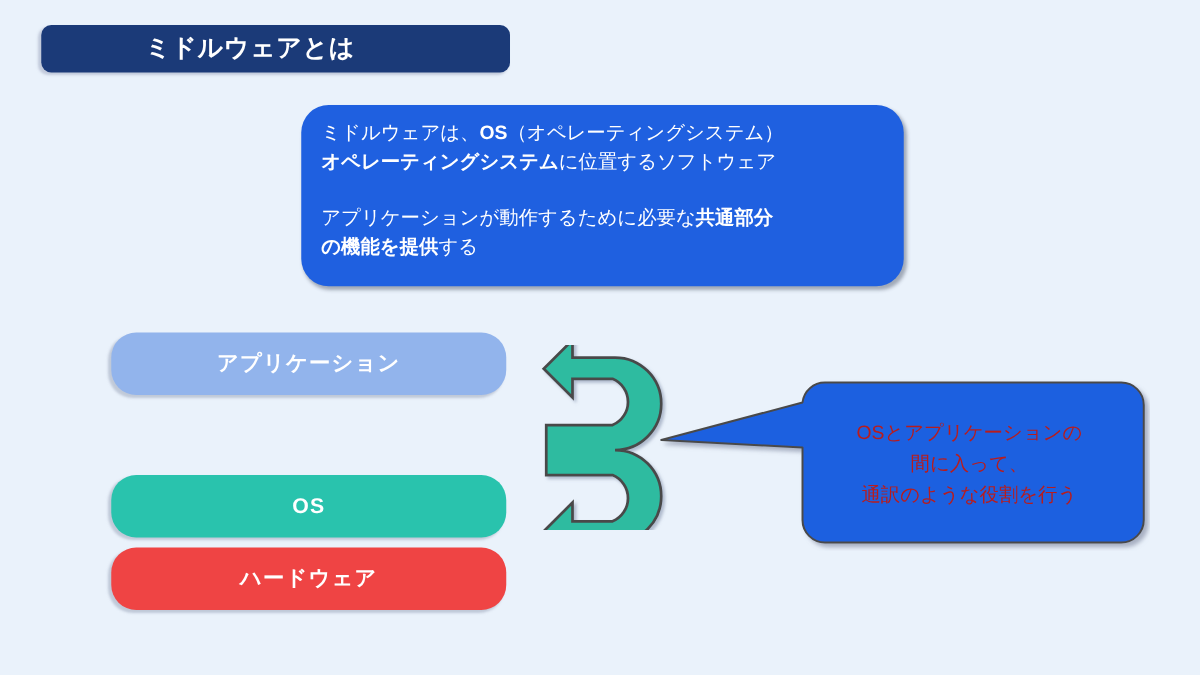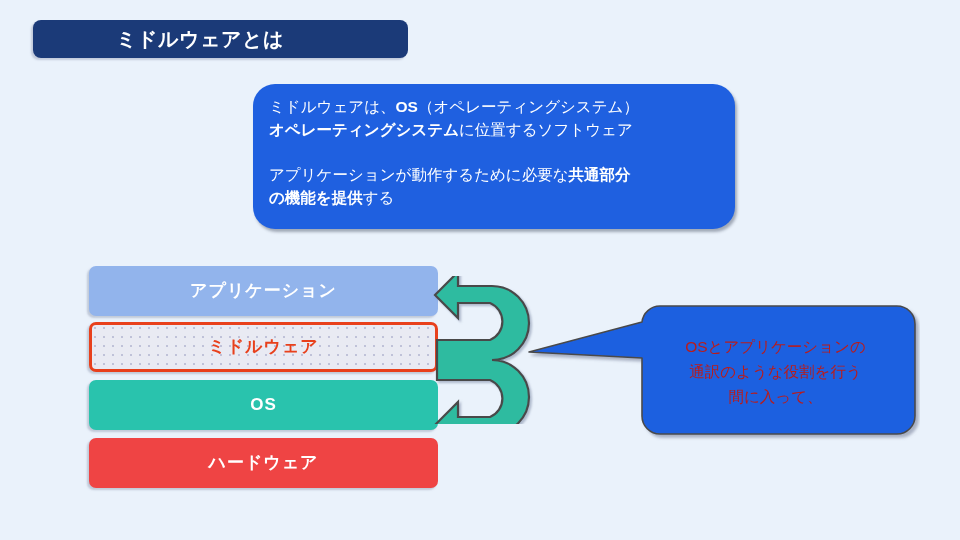--- a/index.html
+++ b/index.html
@@ -52,21 +52,20 @@
   
   .callout-main {
     position: absolute;
     left: 241px;
     top: 84px;
     width: 482px;
     height: 145px;
     background: #1f60e0;
     border-radius: 22px;
     box-shadow: 2px 3px 3px rgba(70,80,100,0.45);
-    margin-left: 12px;
   }
   .callout-main-inner {
     position: absolute;
     left: 16px;
     top: 11px;
     right: 12px;
     color: #ffffff;
     font-size: 15.5px;
     line-height: 23px;
   }
@@ -77,23 +76,23 @@
     height: 22px;
   }
   .b {
     font-weight: bold;
   }
 
   
   .layer {
     position: absolute;
     left: 89px;
-    width: 349px;
+    width: 316px;
     height: 50px;
-    border-radius: 7px;
+    border-radius: 20px;
     text-align: center;
     font-size: 17px;
     font-weight: bold;
     color: #ffffff;
     line-height: 50px;
     letter-spacing: 1px;
     box-shadow: -2px 2px 2px rgba(130,140,165,0.4);
     box-sizing: border-box;
   }
   .layer-app {
@@ -165,23 +164,20 @@
       </p>
       <div class="gap"></div>
       <p>
         <span>アプリケーションが動作するために必要な</span><span class="b">共通部分</span><br><span class="b">の機能を提供</span><span>する</span>
       </p>
     </div>
   </div>
 
   <div class="layer layer-app">
     <span>アプリケーション</span>
-  </div>
-  <div class="layer layer-middleware">
-    <span>ミドルウェア</span>
   </div>
   <div class="layer layer-os">
     <span>OS</span>
   </div>
   <div class="layer layer-hardware">
     <span>ハードウェア</span>
   </div>
 
   <div class="arrow-wrap">
     <svg width="110" height="148" viewBox="0 0 110 148" xmlns="http://www.w3.org/2000/svg">
@@ -229,18 +225,18 @@
                L 135 138
                A 18 18 0 0 1 117 120
                L 117 62
                L 4 56
                L 117 26
                A 18 18 0 0 1 135 10
                Z" fill="#1f60e0" stroke="#4a4a4a" stroke-width="1.6" stroke-linejoin="round" filter="url(#bubshadow)"></path>
     </svg>
     <div class="bubble-right-text">
       <div>OSとアプリケーションの</div>
+      <div>間に入って、</div>
       <div>通訳のような役割を行う</div>
-      <div>間に入って、</div>
     </div>
   </div>
 
 </div>
 
 </body></html>

